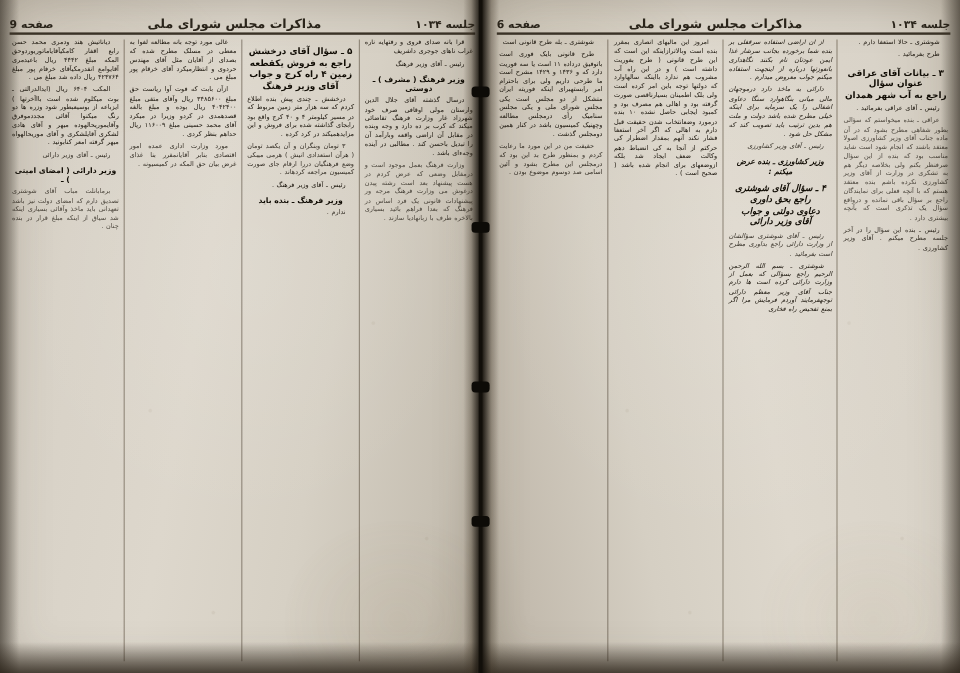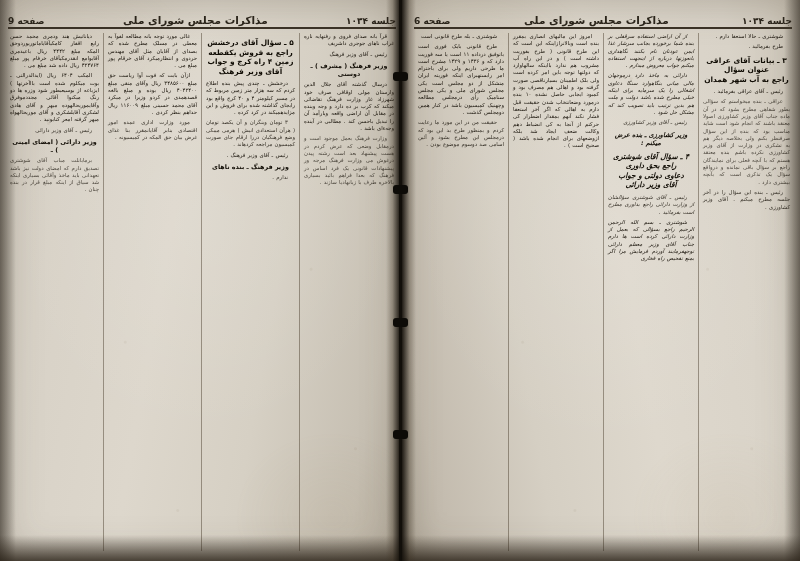--- a/index.html
+++ b/index.html
@@ -181,21 +181,21 @@
           <div class="para indent">رئیس ـ آقای وزیر فرهنگ</div>
           <div class="subhead">وزیر فرهنگ ( مشرف ) ـ دوستی</div>
           <div class="para indent">درسال گذشته آقای جلال الدین وارستان مولی اوقافی صرف خود شهرزاد غار وزارت فرهنگ تقاضائی میکند که کرب بر ده دارد و وجه وبنده در مقابل آن اراضی واقعه وبارآمد آن را تبدیل باحسن کند . مطالبی در آینده وجهءای باشد .</div>
           <div class="para indent fainter">وزارت فرهنگ بعمل موجود است و درمقابل وضعی که عرض کردم در هست پیشنهاد بعد است رشته پیدن درغوش می وزارت فرهنگ مرجه ور پیشنهادات قانونی یک فرد اساس در فرهنگ که بعدا فراهم بائید بسیاری بالاخره طرف با زبانهادیا سازند .</div>
         </div>
         <div class="col" style="width: 98px;">
           <div class="head">۵ ـ سؤال آقای درخشش<br>راجع به فروش یکقطعه<br>زمین ۴ راه کرج و جواب<br>آقای وزیر فرهنگ</div>
           <div class="para indent">درخشش ـ چندی پیش بنده اطلاع کردم که سه هزار متر زمین مربوط که در مسیر کیلومتر ۴ و ۴۰ کرج واقع بود رابجای گذاشته شده برای فروش و این مزایدهمیکند در کرد کرده .</div>
           <div class="para indent faint">۳ تومان وبنگران و آن یکصد تومان ( هرآن استعدادی انیش ) هرمی میبکی وضع فرهنگیان دررا ارقام جای صورت کمیسیون مراجعه کردهاند .</div>
           <div class="para indent">رئیس ـ آقای وزیر فرهنگ .</div>
-          <div class="subhead">وزیر فرهنگ ـ بنده ناهای</div>
+          <div class="subhead">وزیر فرهنگ ـ بنده باید</div>
           <div class="para indent faint">ندارم .</div>
         </div>
         <div class="col" style="width: 98px;">
           <div class="para indent">غالی مورد توجه بانه مطالعه لفوآ به معطی در مسلک مطرح شده که بصدای از آقایان مثل آقای مهندس حردوی و انتظارمیکرد آقای خرقام پور مبلغ می .</div>
           <div class="para indent">ازآن بابت که فوت آوا ریاست حق مبلغ ۳۴۸۵۶۰۰ ریال وآقای متقی مبلغ ۴۰۴۲۴۰۰ ریال بوده و مبلغ بالغه قصدهمدی در کردو وزیرا در میکرد آقای محمد حسینی مبلغ ۱۱۶۰۰۹ ریال حداهم بنظر کردی .</div>
           <div class="para indent faint">مورد وزارت اداری عمده امور اقتصادی بنابر آقایانمقرر بنا غذای غرض بیان حق المکه در کمیسیونه .</div>
         </div>
         <div class="col" style="width: 98px;">
           <div class="para indent">دیاناتیش هند ودمری محمد حسن رابع اقفار کامکیآقایاماتوریوردوحق المکه مبلغ ۴۴۴۲ ریال باعیدمری آقایوامع انقدرمکیآقای خرفام پور مبلغ ۴۲۴۷۶۴ ریال داده شد مبلغ می .</div>
           <div class="para indent">المکب ۶۴۰۴ ریال (ایدالدرالتی ـ بوت میکلوم شده است بااآخرتها ) ایزباعه از بوسیعبطور شود وزره ها دو رنگ میکنوا آقائی مجددموفرق وآقایموریحالهوده میهر و آقای هادی لشکری آقایلشکری و آقای موریحالهواه میهر گرفته امعر کنابونید .</div>
@@ -212,21 +212,21 @@
     <div class="grain"></div>
     <div class="edge-shadow-r"></div>
 
     <div class="masthead" style="left:16px; right:8px;">
       <span>جلسه ۱۰۳۴</span>
       <span class="mid">مذاکرات مجلس شورای ملی</span>
       <span>صفحه 6</span>
     </div>
     <div class="rule" style="left:16px; right:8px; top:27px;"></div>
 
-    <div class="cols inkwrap" id="right-cols" style="left:14px; right:6px; top:33px; bottom:10px;">
+    <div class="cols inkwrap" id="right-cols" style="left:14px; right:6px; top:33px; bottom:10px;justify-content:space-between;">
         <div class="col" style="width: 95px;">
           <div class="para indent">شوشتری ـ حالا استعفا دارم .</div>
           <div class="para indent">طرح بفرمائید .</div>
           <div class="head">۳ ـ بیانات آقای عراقی<br>عنوان سؤال<br>راجع به آب شهر همدان</div>
           <div class="para indent">رئیس ـ آقای عراقی بفرمائید .</div>
           <div class="para indent fainter">عراقی ـ بنده میخواستم که سؤالی بطور شفاهی مطرح بشود که در آن ماده جناب آقای وزیر کشاورزی اصولا معتقد باشند که انجام شود است شاید مناسب بود که بنده از این سؤال صرفنظر بکنم ولی بخلاصه دیگر هم به تشکری در وزارت از آقای وزیر کشاورزی نکرده باشم بنده معتقد هستم که با آنچه فعلی برای نمایندگان راجع بر سؤال باقی نمانده و درواقع سؤال یک تذکری است که بآنچه بیشتری دارد .</div>
           <div class="para indent faint">رئیس ـ بنده این سؤال را در آخر جلسه مطرح میکنم . آقای وزیر کشاورزی .</div>
         </div>
         <div class="col" style="width: 95px; font-style: italic;">
           <div class="para indent">از آن اراضی استفاده سرقفلی بر بنده شما برخورده بجانب سرشار غذا ایمن عودتان نام بکنند نگاهداری بانعوزتها درباره از اینجهت استفاده میکنم جواب معروض میدارم .</div>

